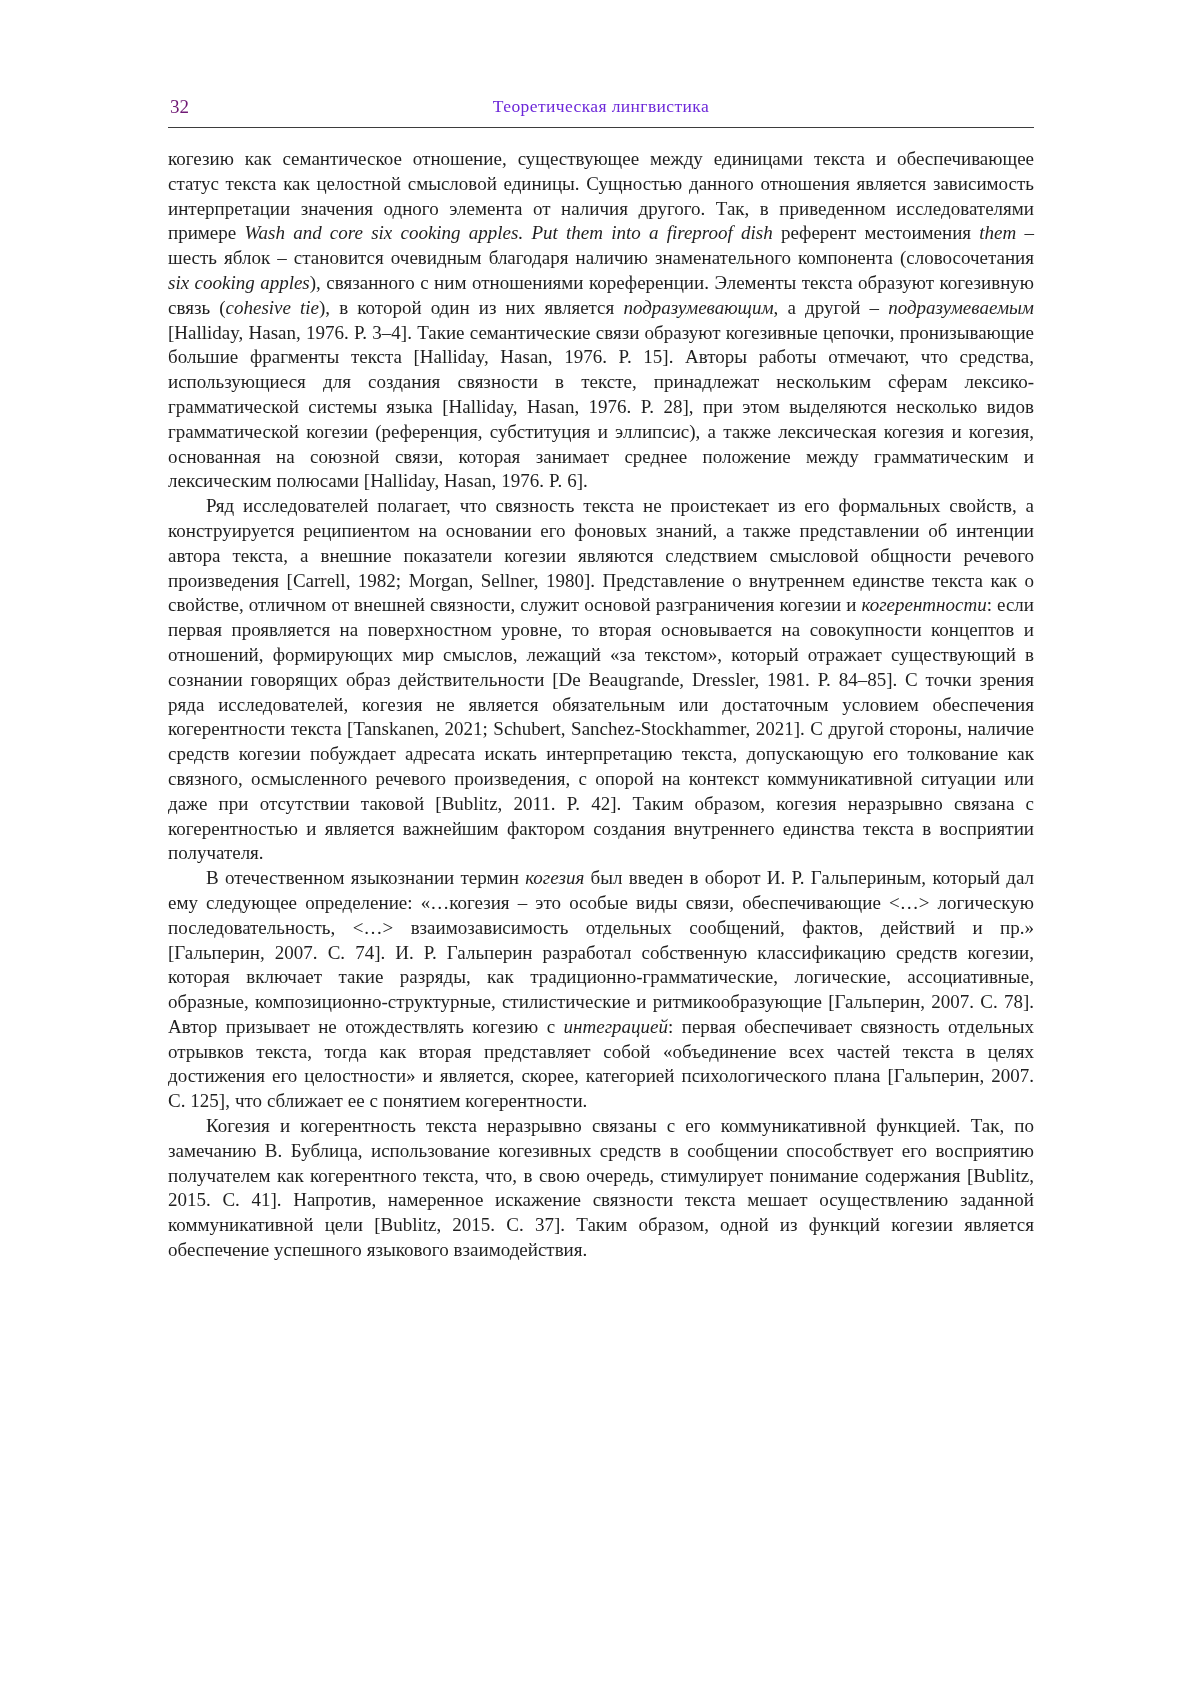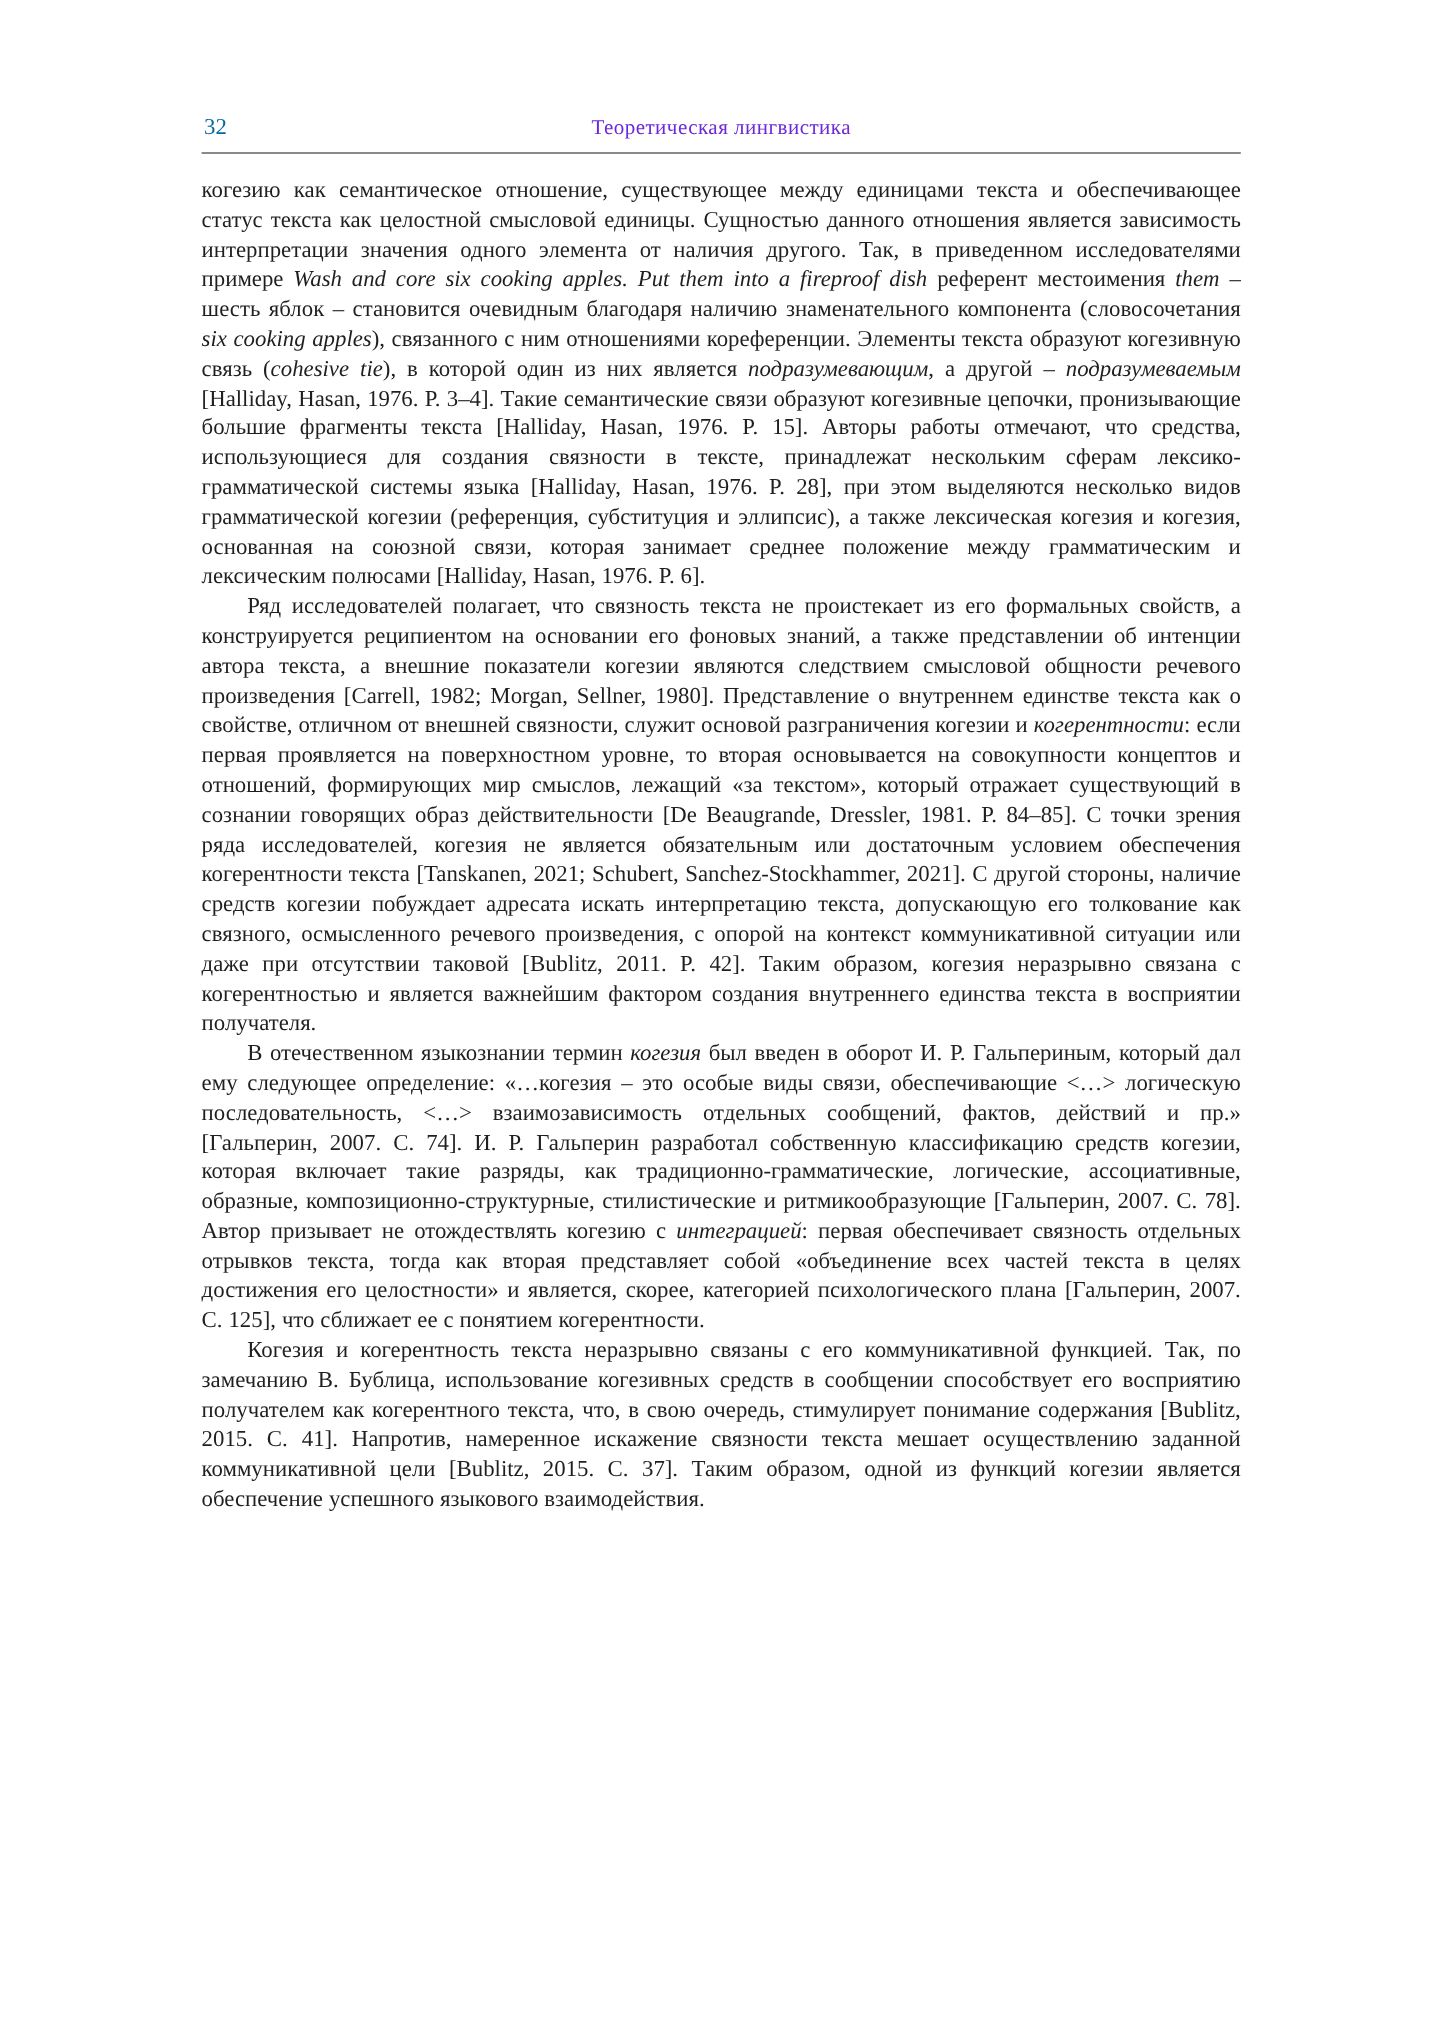--- a/index.html
+++ b/index.html
@@ -22,21 +22,21 @@
     top: 96px;
     left: 168px;
     right: 166px;
     height: 24px;
   }
   .page-number {
     position: absolute;
     left: 2px;
     top: 0;
     font-size: 19px;
-    color: #0369a1;
+    color: #701a75;
   }
   .running-title {
     text-align: center;
     font-size: 17.5px;
     letter-spacing: 0.4px;
     color: #6d28d9;
   }
   .header-rule {
     position: absolute;
     top: 127px;

